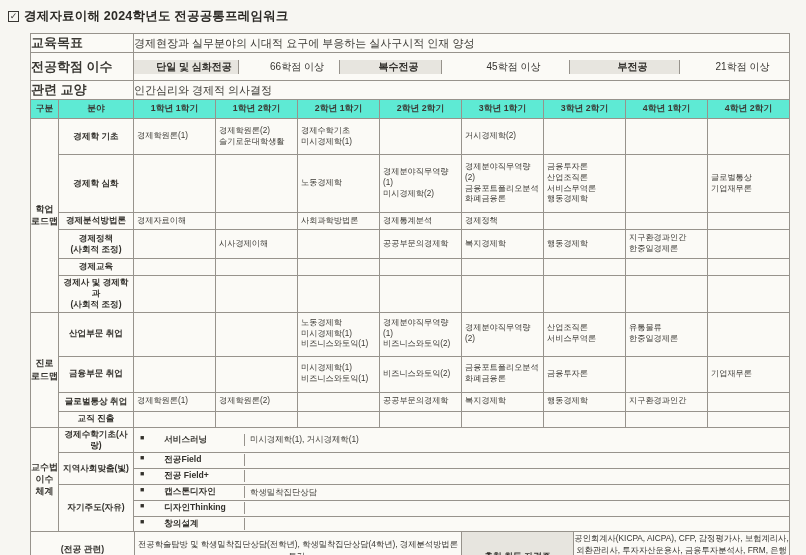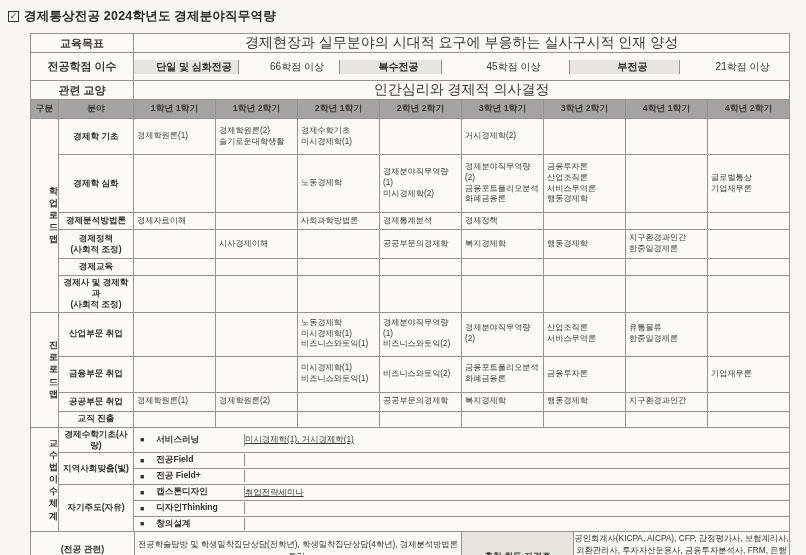--- a/index.html
+++ b/index.html
@@ -18,52 +18,52 @@
   .doc-title { font-size:12.5px; font-weight:bold; letter-spacing:0.2px; color:#2c2a26; }
 
   table.frame {
     position:absolute; left:30px; top:33px; width:760px;
     border-collapse:collapse; table-layout:fixed;
     background:#fbfaf6;
     border:1.5px solid #74716b;
   }
   td, th { border:1px solid #97938c; vertical-align:middle; overflow:hidden; }
 
-  .toplbl { text-align:center; font-weight:bold; font-size:11px; color:#3a3833; }
-  .topval { text-align:center; font-size:14px; color:#3a3833; }
-  .hdr    { background:#a3a3a3; font-size:8.8px; font-weight:bold; text-align:center; color:#3a3833; }
-  .sec    { font-weight:bold; font-size:9px; text-align:center; white-space:pre-line; line-height:1.35; color:#33312c;padding-left:18px; }
+  .toplbl { font-weight:bold; font-size:13px; color:#3a3833; }
+  .topval { font-size:11px; color:#3a3833; }
+  .hdr    { background:#5eead4; font-size:8.8px; font-weight:bold; text-align:center; color:#3a3833; }
+  .sec    { font-weight:bold; font-size:9px; text-align:center; white-space:pre-line; line-height:1.35; color:#33312c; }
   .area   { font-weight:bold; font-size:8.6px; text-align:center; white-space:pre-line; line-height:1.3; color:#33312c; padding:1px;border-radius:10px; }
   .course { font-size:8.2px; padding:2px 3px; white-space:pre-line; line-height:1.32; text-align:left; color:#3c3a35; }
   .nopad  { padding:0; }
 
   .hrow  { display:flex; width:100%; height:100%; align-items:stretch; }
   .hcell { display:flex; align-items:center; justify-content:center; font-size:10px; border-left:1px solid #97938c;padding-left:16px; }
   .hcell:first-child { border-left:none; }
   .shade { background:#e7e5df; font-weight:bold; }
 
-  .mname { display:flex; align-items:center; gap:12px; flex:0 0 110px; padding-left:6px;
+  .mname { display:flex; gap:20px; flex:0 0 110px; padding-left:6px;
            font-size:8.6px; font-weight:bold; color:#33312c; }
   .mcont { flex:1; border-left:1px solid #97938c; display:flex; align-items:center;
-           font-size:8.4px; color:#3c3a35;text-decoration:underline; }
+           padding-left:5px; font-size:8.4px; color:#3c3a35; }
   .sq { font-size:7px; line-height:1; }
 
   .fcell { display:flex; align-items:center; justify-content:center; text-align:center;
            white-space:pre-line; font-size:8.3px; line-height:1.45; }
   .flbl  { flex:0 0 103px; font-weight:bold; font-size:8.8px; }
   .fprog { flex:0 0 327px; border-left:1px solid #97938c; }
   .fcert-lbl { flex:0 0 112px; border-left:1px solid #97938c; font-weight:bold; font-size:8.8px; }
   .fcert { flex:1; border-left:1px solid #97938c; }
 </style>
 </head>
 <body>
 
 <div class="titlebar">
   <span class="cbx">✓</span>
-  <span class="doc-title">경제통상전공 2024학년도 경제분야직무역량</span>
+  <span class="doc-title">경제자료이해 2024학년도 전공공통프레임워크</span>
 </div>
 
 <table class="frame">
   <colgroup>
     <col style="width:28px">
       <col style="width:75px">
     <col style="width:82px">
       <col style="width:82px">
       <col style="width:82px">
       <col style="width:82px">
@@ -215,21 +215,21 @@
     <td class="course">미시경제학(1)
 비즈니스와토익(1)</td>
     <td class="course">비즈니스와토익(2)</td>
     <td class="course">금융포트폴리오분석
 화폐금융론</td>
     <td class="course">금융투자론</td>
     <td class="course"></td>
     <td class="course">기업재무론</td>
   </tr>
   <tr style="height:19px">
-    <td class="area">공공부문 취업</td>
+    <td class="area">글로벌통상 취업</td>
     <td class="course">경제학원론(1)</td>
     <td class="course">경제학원론(2)</td>
     <td class="course"></td>
     <td class="course">공공부문의경제학</td>
     <td class="course">복지경제학</td>
     <td class="course">행동경제학</td>
     <td class="course">지구환경과인간</td>
     <td class="course"></td>
   </tr>
   <tr style="height:16px">
@@ -283,21 +283,21 @@
     </td>
   </tr>
   <tr style="height:16px">
     <td rowspan="3" class="area">자기주도(자유)</td>
     <td colspan="8" class="nopad">
       <div class="hrow">
         <div class="mname">
               <span class="sq">■</span>
               <span>캡스톤디자인</span>
             </div>
-        <div class="mcont">취업전략세미나</div>
+        <div class="mcont">학생밀착집단상담</div>
       </div>
     </td>
   </tr>
   <tr style="height:16px">
     <td colspan="8" class="nopad">
       <div class="hrow">
         <div class="mname">
               <span class="sq">■</span>
               <span>디자인Thinking</span>
             </div>

